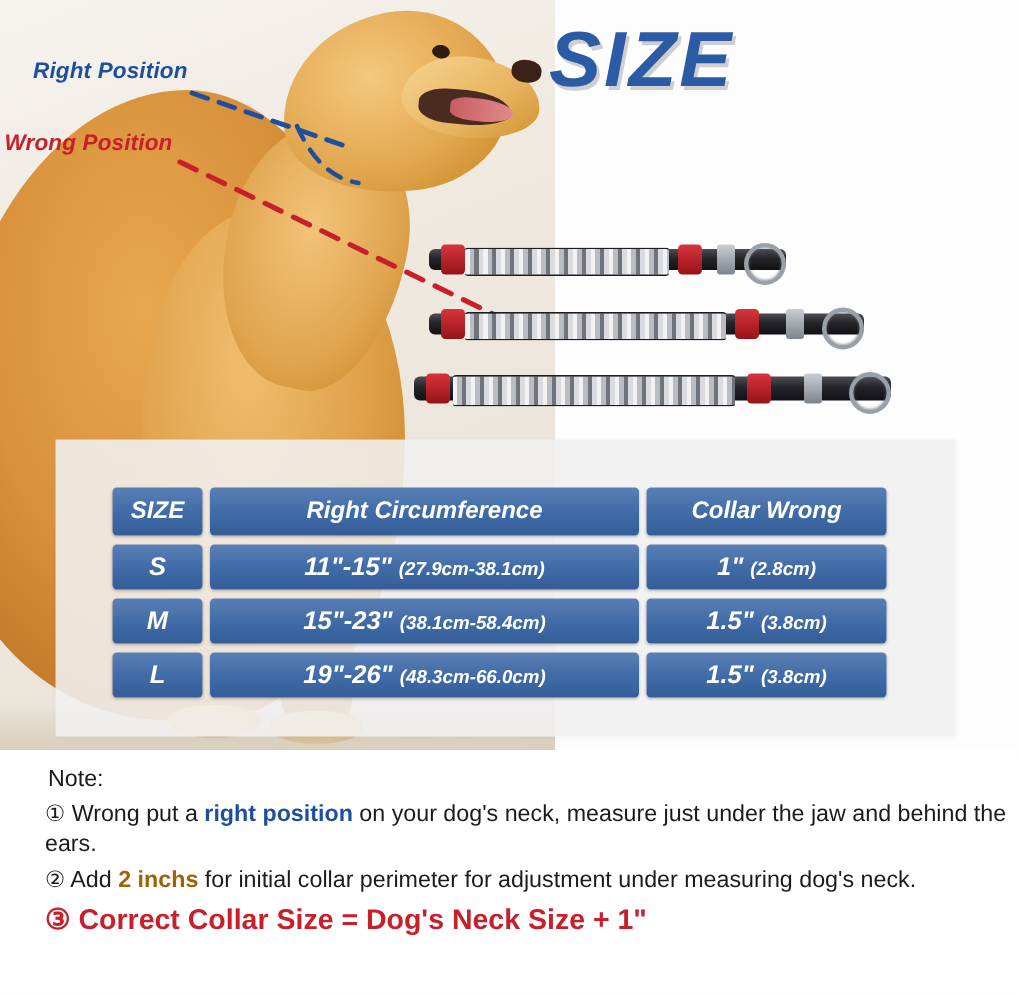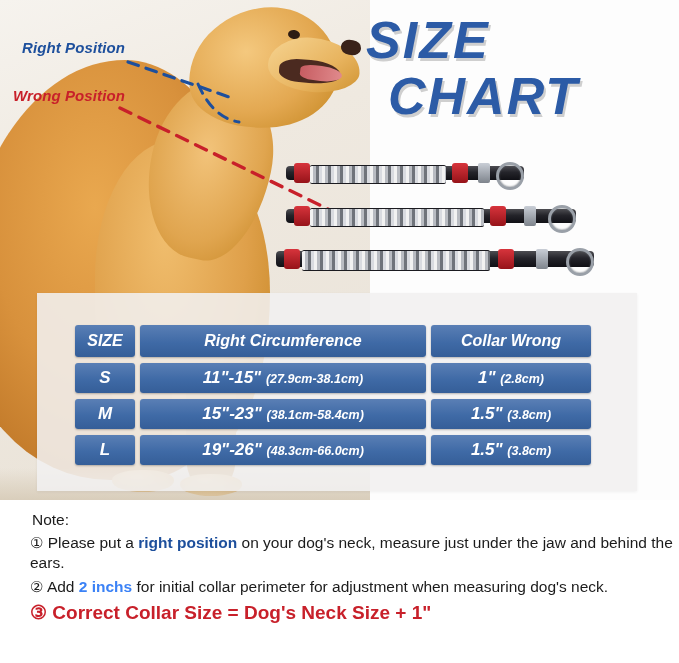--- a/index.html
+++ b/index.html
@@ -189,21 +189,21 @@
     left: 22px;
     top: 39px;
     font-size: 15px;
     font-style: italic;
     font-weight: 700;
     color: #1d4f9c;
     letter-spacing: 0.1px;
   }
   .label-wrong {
     position: absolute;
-    left: 13px;
+    left: 3px;
     top: 87px;
     font-size: 15px;
     font-style: italic;
     font-weight: 700;
     color: #c8202a;
     letter-spacing: 0.1px;
   }
 
   
   .title-wrap {
@@ -339,21 +339,21 @@
     color: #1b1b1b;
     margin: 0 0 4px 2px;
   }
   .note-line {
     font-size: 15.5px;
     color: #1b1b1b;
     line-height: 1.32;
     margin: 0 0 3px 0;
   }
   .em-blue { color: #1d4f9c; font-weight: 700; }
-  .em-red { color: #3b82f6; font-weight: 700; }
+  .em-red { color: #a16207; font-weight: 700; }
   .note-strong {
     font-size: 19px;
     font-weight: 700;
     color: #c8202a;
     margin-top: 4px;
   }
   .note-num { font-size: 15px; }
 </style>
 </head>
 <body>
@@ -386,21 +386,20 @@
     <path d="M198 84 Q213 118 239 122" stroke="#1d4f9c" stroke-width="3" stroke-dasharray="10 8" fill="none" stroke-linecap="round"></path>
 
     <line x1="120" y1="108" x2="330" y2="210" stroke="#c8202a" stroke-width="3.4" stroke-dasharray="12 9" stroke-linecap="round"></line>
   </svg>
 
   <div class="label-right">Right Position</div>
   <div class="label-wrong">Wrong Position</div>
 
   <div class="title-wrap">
     <div class="title-line title-line1">SIZE</div>
-    <div class="title-line title-line2">CHART</div>
   </div>
 
   <div class="collar" id="collar-s">
     <div class="collar-strap"></div>
     <div class="collar-red-l"></div>
     <div class="collar-chain" style="left:24px; right:78px;"></div>
     <div class="collar-red-r"></div>
     <div class="collar-buckle" style="right:34px;"></div>
     <div class="collar-ring"></div>
   </div>
@@ -449,25 +448,25 @@
     <td class="c-width"><span>1.5"</span> <span class="metric">(3.8cm)</span></td>
   </tr>
 </tbody>
   </table>
 
 <div class="notes">
   <div class="note-title">Note:</div>
 
   <div class="note-line">
     <span class="note-num">①</span>
-    <span>Please put a </span><span class="em-blue">right position</span><span> on your dog's neck, measure just under the jaw and behind the ears.</span>
+    <span>Wrong put a </span><span class="em-blue">right position</span><span> on your dog's neck, measure just under the jaw and behind the ears.</span>
   </div>
 
   <div class="note-line">
     <span class="note-num">②</span>
-    <span>Add </span><span class="em-red">2 inchs</span><span> for initial collar perimeter for adjustment when measuring dog's neck.</span>
+    <span>Add </span><span class="em-red">2 inchs</span><span> for initial collar perimeter for adjustment under measuring dog's neck.</span>
   </div>
 
   <div class="note-strong">
     <span>③</span>
     <span>Correct Collar Size = Dog's Neck Size + 1"</span>
   </div>
 </div>
 
 </body></html>

